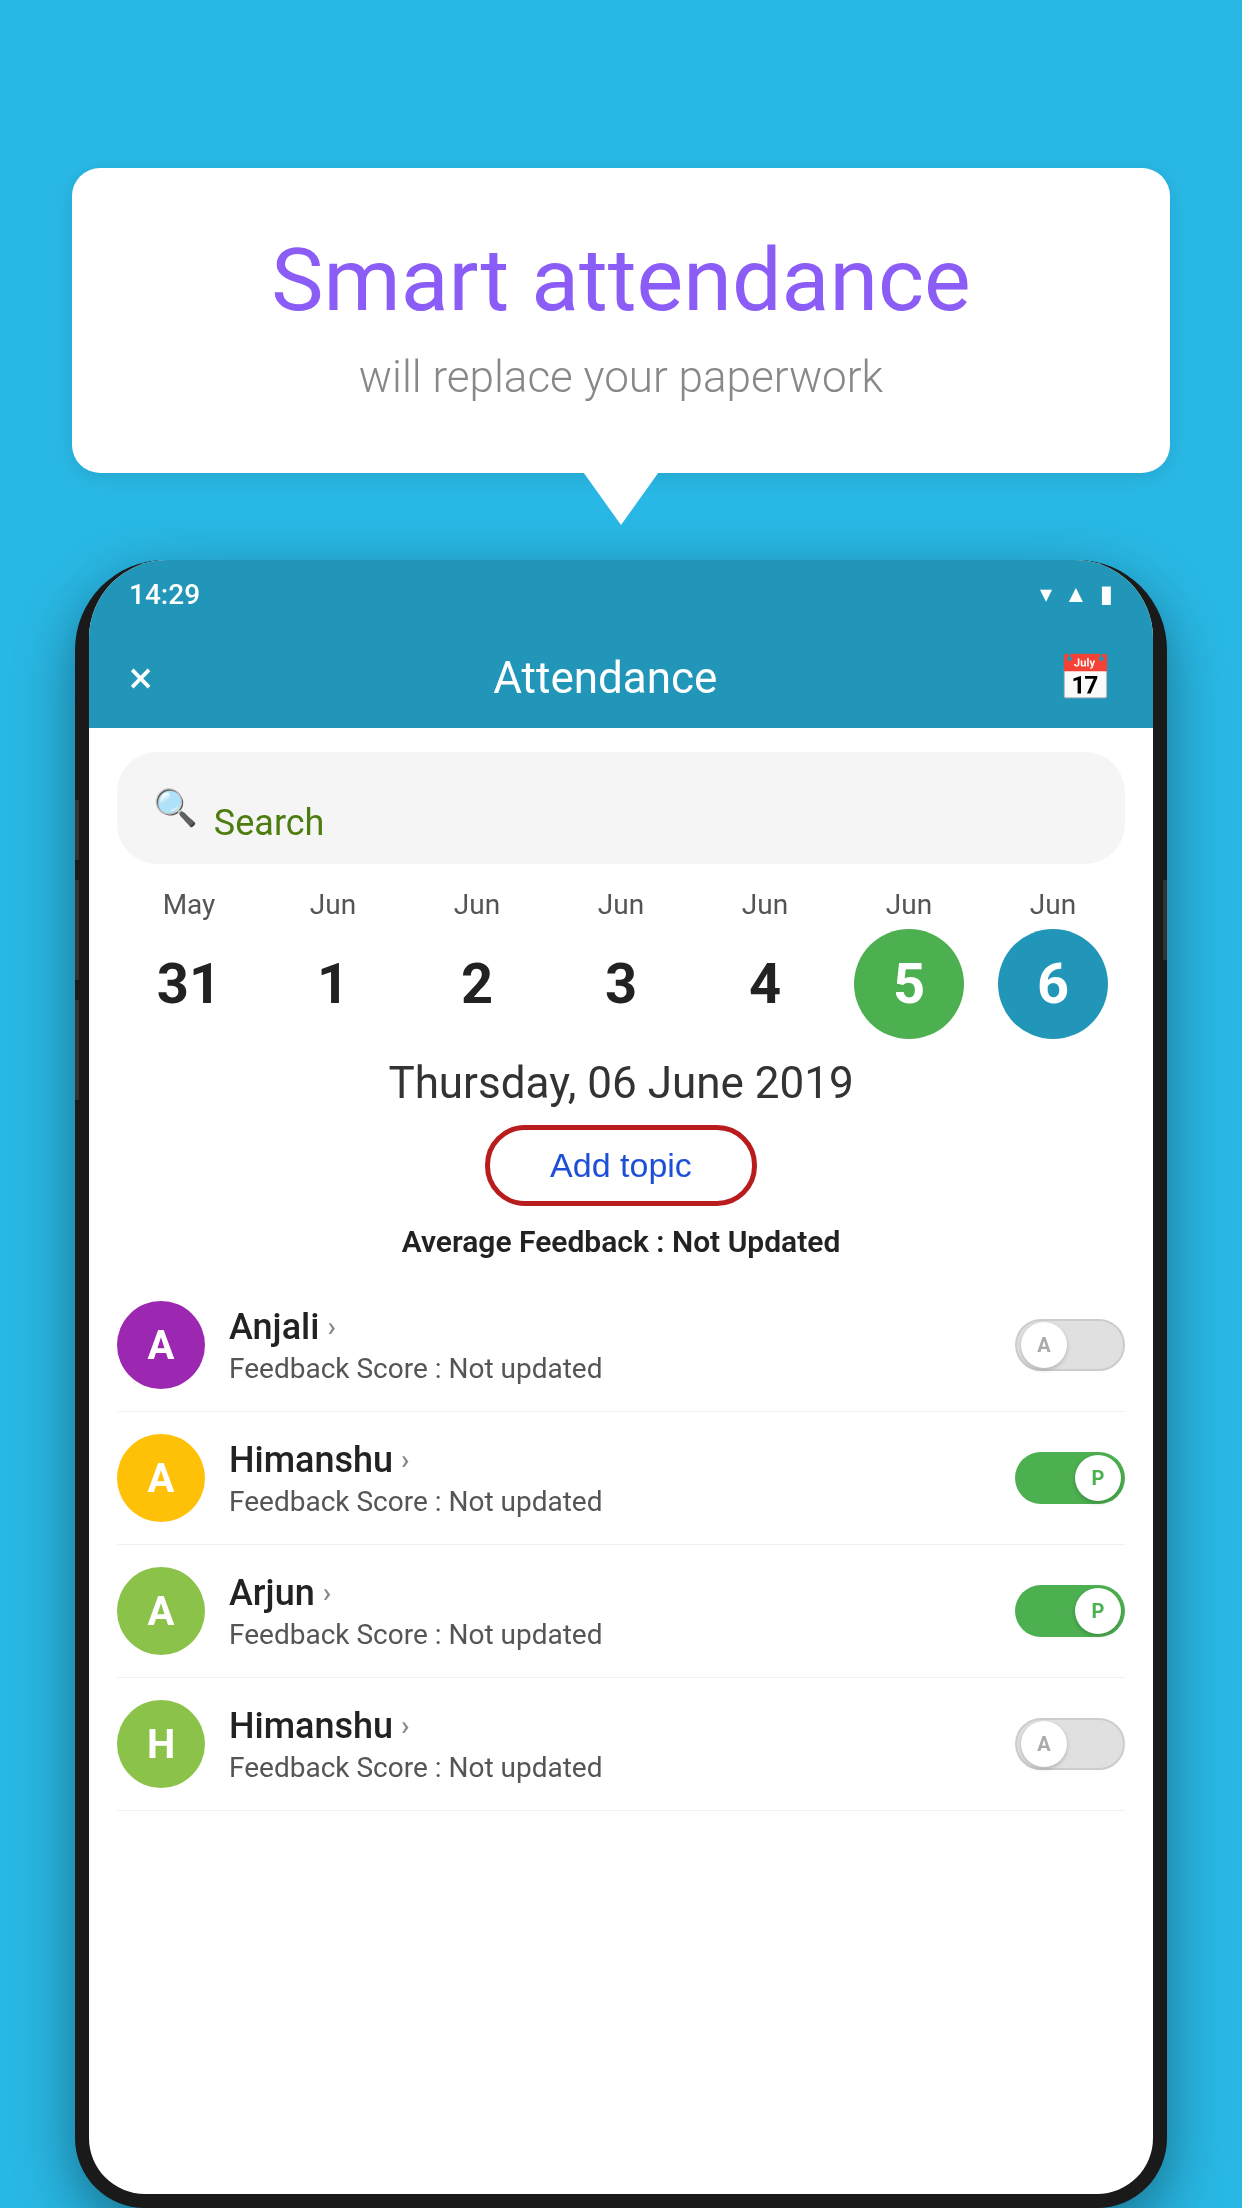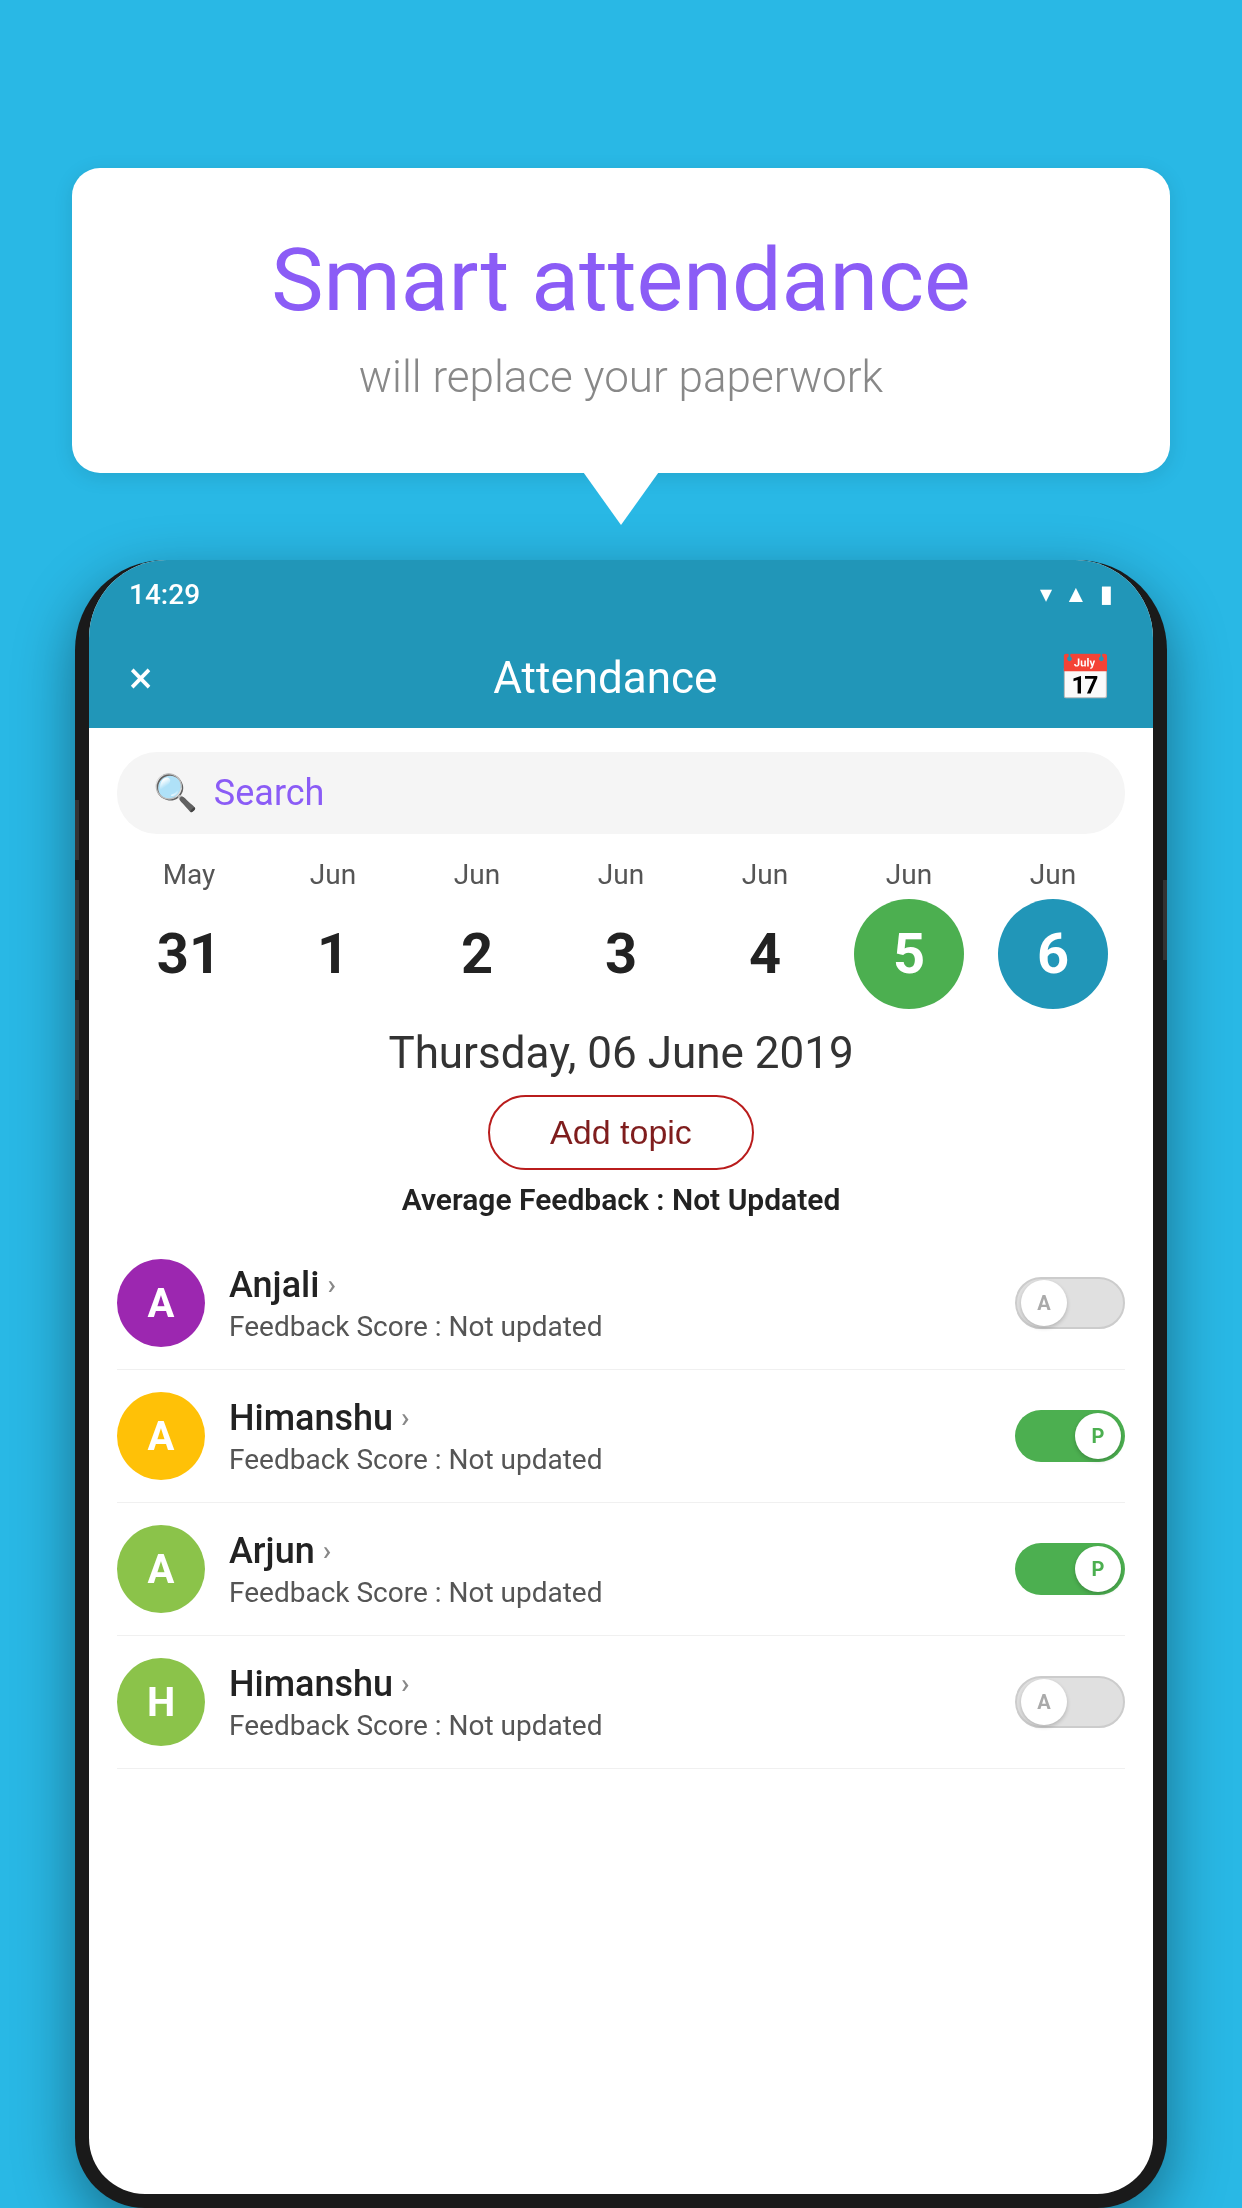--- a/index.html
+++ b/index.html
@@ -141,22 +141,23 @@
       display: flex;
       align-items: center;
       padding: 20px 36px;
       gap: 16px;
     }
     .search-icon-el {
       color: #aaa;
       font-size: 36px;
     }
     .search-input-text {
-      color: #8b5cf6;
+      color: #4d7c0f;
       font-size: 36px;
+      margin-top: 30px;
     }
 
     
     .date-selector {
       display: flex;
       align-items: flex-start;
       padding: 0 28px;
       gap: 0;
       justify-content: space-around;
       margin-bottom: 10px;
@@ -198,26 +199,26 @@
     .selected-date-text {
       text-align: center;
       font-size: 44px;
       color: #333;
       margin: 18px 0 16px;
     }
 
     
     .add-topic-btn {
       display: block;
-      margin: 0 auto 12px;
-      border: 2px solid #b91c1c;
+      margin: 0 auto 18px;
+      border: 5px solid #b91c1c;
       border-radius: 40px;
       padding: 16px 60px;
       background: white;
-      color: #7f1d1d;
+      color: #1d4ed8;
       font-size: 34px;
       cursor: pointer;
       width: fit-content;
     }
 
     
     .avg-feedback {
       text-align: center;
       font-size: 30px;
       color: #888;

